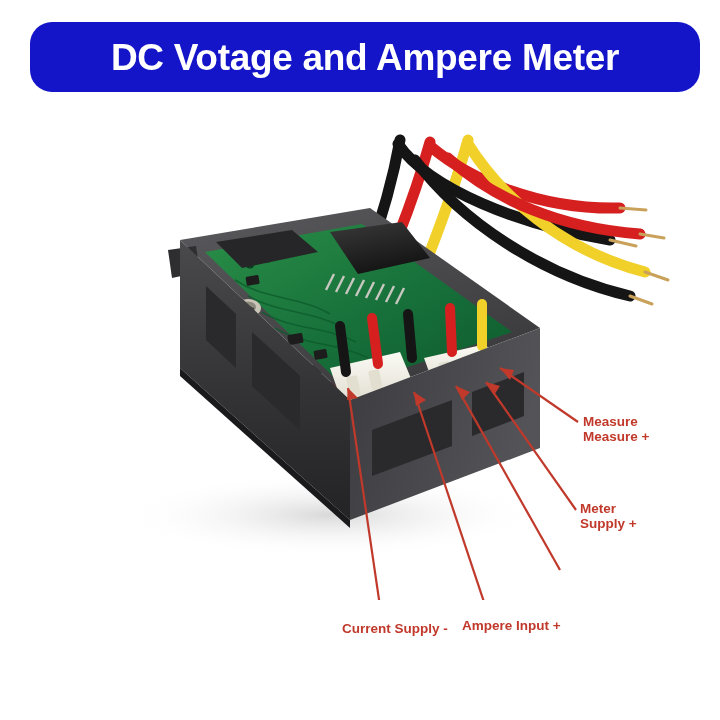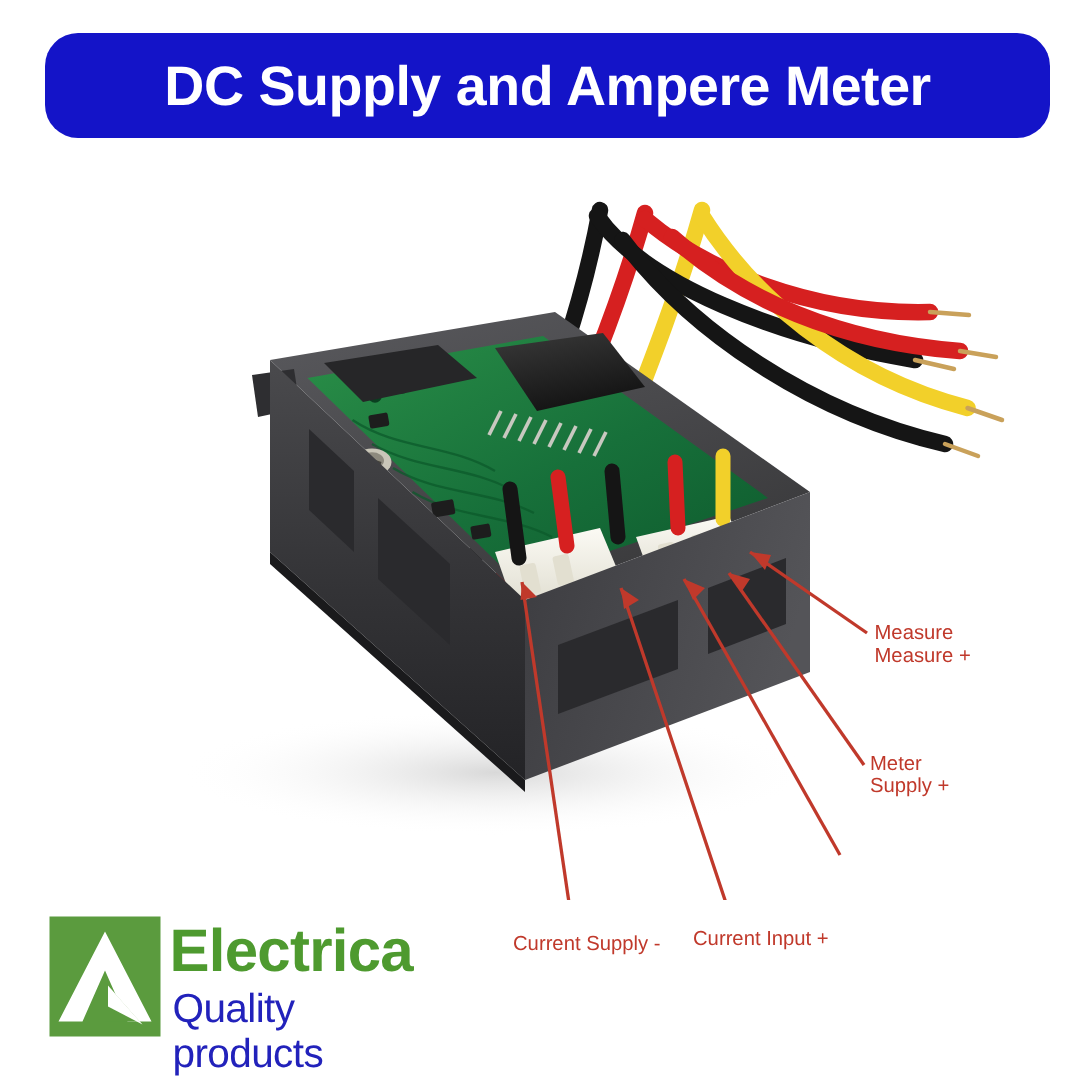--- a/index.html
+++ b/index.html
@@ -50,21 +50,21 @@
     top: 100px;
     width: 720px;
     height: 500px;
   }
 
   
   .callout {
     position: absolute;
     color: #c0392b;
     font-family: "Liberation Sans", sans-serif;
-    font-weight: normal;
+    font-weight: bold;
     font-size: 13.5px;
     line-height: 15px;
     white-space: nowrap;
   }
 
   
   #logo {
     position: absolute;
     left: 33px;
     top: 611px;
@@ -100,21 +100,21 @@
     line-height: 30px;
     letter-spacing: -0.4px;
   }
 </style>
 </head>
 <body>
 
 <div id="page">
 
   <div id="title-banner">
-    <span id="title-text">DC Supply and Ampere Meter</span>
+    <span id="title-text">DC Votage and Ampere Meter</span>
   </div>
 
   <div id="photo">
     <svg width="720" height="500" viewBox="0 0 720 500">
       <defs>
         <linearGradient id="gHousingTop" x1="0" y1="0" x2="0.6" y2="1">
           <stop offset="0%" stop-color="#5a5a5e"></stop>
           <stop offset="100%" stop-color="#3a3a3c"></stop>
         </linearGradient>
         <linearGradient id="gHousingFront" x1="0" y1="0" x2="0" y2="1">
@@ -280,33 +280,22 @@
       <div>Measure +</div>
     </div>
 
     <div class="callout" style="left:580px; top:401px;">
       <div>Meter</div>
       <div>Supply +</div>
     </div>
 
 
     <div class="callout" style="left:462px; top:518px;">
-      <div>Current Input +</div>
+      <div>Ampere Input +</div>
     </div>
 
     <div class="callout" style="left:342px; top:521px;">
       <div>Current Supply -</div>
     </div>
   </div>
 
-  <div id="logo">
-    <div id="logo-mark">
-      <svg width="74" height="80" viewBox="0 0 74 80">
-        <path d="M37,10 L68,70 L52,70 L37,36 L22,70 L6,70 Z" fill="#ffffff"></path>
-        <path d="M37,44 L60,70 L37,70 Z" fill="#5b9b3e"></path>
-        <path d="M39,46 L62,72 L39,60 Z" fill="#ffffff"></path>
-      </svg>
-    </div>
-    <div id="logo-brand">Electrica</div>
-    <div id="logo-tagline">Quality products</div>
-  </div>
 
 </div>
 
 </body></html>

